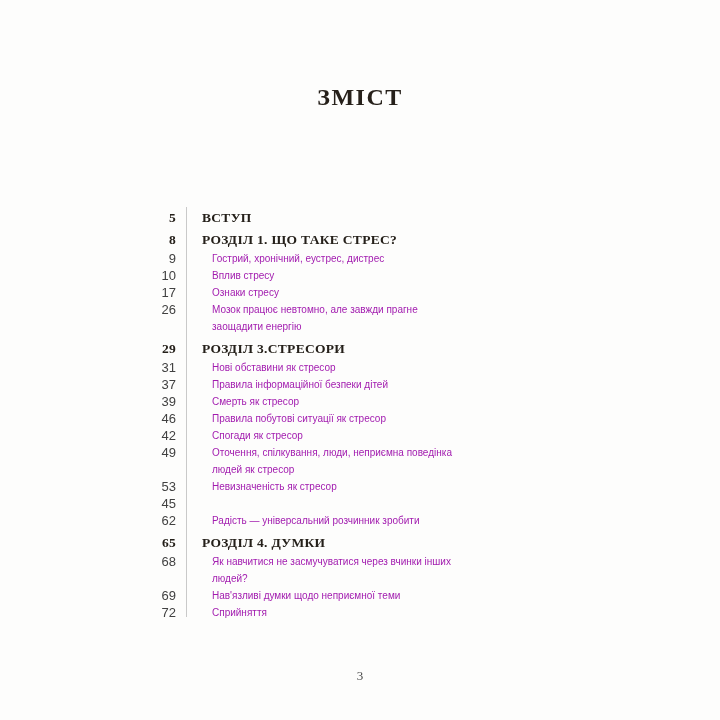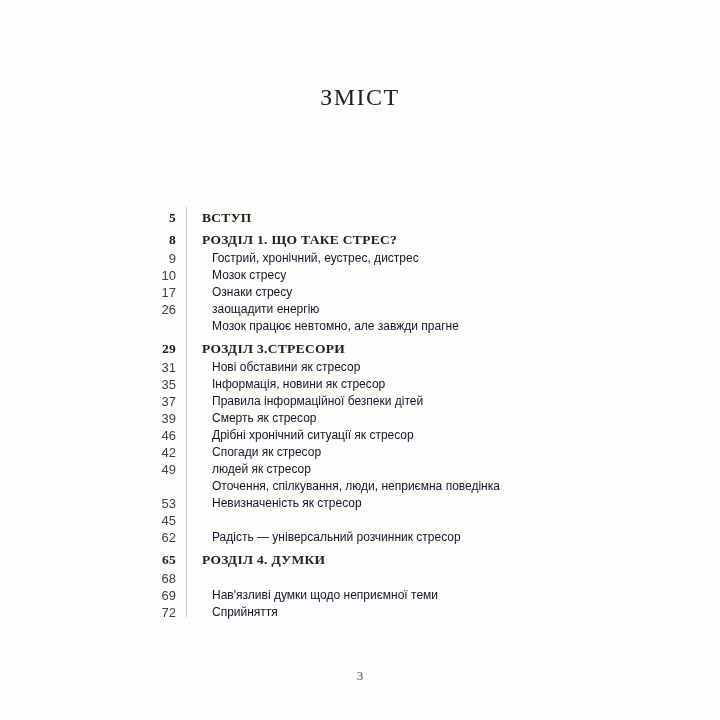--- a/index.html
+++ b/index.html
@@ -15,21 +15,21 @@
     font-family: "Liberation Sans", sans-serif;
   }
   .title {
     position: absolute;
     top: 84px;
     left: 0;
     width: 100%;
     margin: 0;
     text-align: center;
     font-family: "Liberation Serif", serif;
-    font-weight: normal;
+    font-weight: bold;
     font-size: 24px;
     letter-spacing: 1.5px;
     color: #26201a;
   }
   .toc {
     position: absolute;
     top: 204px;
     left: 136px;
     width: 430px;
   }
@@ -48,22 +48,22 @@
   }
   .row .num {
     flex: 0 0 40px;
     width: 40px;
     text-align: right;
     font-size: 13px;
     color: #414141;
   }
   .row .txt {
     margin-left: 26px;
-    font-size: 12px;
-    color: #0f172a;
+    font-size: 10px;
+    color: #a21caf;
   }
   .row.plain .txt {
     padding-left: 10px;
   }
   .row.bold {
     margin: 5px 0 2px 0;
   }
   .row.bold .num,
   .row.bold .txt {
     font-family: "Liberation Serif", serif;
@@ -106,108 +106,106 @@
         </div>
         <div class="row plain">
           <span class="num">9</span>
           <span class="txt">
             <div>Гострий, хронічний, еустрес, дистрес</div>
           </span>
         </div>
         <div class="row plain">
           <span class="num">10</span>
           <span class="txt">
-            <div>Мозок стресу</div>
+            <div>Вплив стресу</div>
           </span>
         </div>
         <div class="row plain">
           <span class="num">17</span>
           <span class="txt">
             <div>Ознаки стресу</div>
           </span>
         </div>
         <div class="row plain">
           <span class="num">26</span>
           <span class="txt">
+            <div>Мозок працює невтомно, але завжди прагне</div>
             <div>заощадити енергію</div>
-            <div>Мозок працює невтомно, але завжди прагне</div>
           </span>
         </div>
         <div class="row bold">
           <span class="num">29</span>
           <span class="txt">
             <div>РОЗДІЛ 3.СТРЕСОРИ</div>
           </span>
         </div>
         <div class="row plain">
           <span class="num">31</span>
           <span class="txt">
             <div>Нові обставини як стресор</div>
           </span>
         </div>
         <div class="row plain">
-          <span class="num">35</span>
-          <span class="txt">
-            <div>Інформація, новини як стресор</div>
-          </span>
-        </div>
-        <div class="row plain">
           <span class="num">37</span>
           <span class="txt">
             <div>Правила інформаційної безпеки дітей</div>
           </span>
         </div>
         <div class="row plain">
           <span class="num">39</span>
           <span class="txt">
             <div>Смерть як стресор</div>
           </span>
         </div>
         <div class="row plain">
           <span class="num">46</span>
           <span class="txt">
-            <div>Дрібні хронічний ситуації як стресор</div>
+            <div>Правила побутові ситуації як стресор</div>
           </span>
         </div>
         <div class="row plain">
           <span class="num">42</span>
           <span class="txt">
             <div>Спогади як стресор</div>
           </span>
         </div>
         <div class="row plain">
           <span class="num">49</span>
           <span class="txt">
+            <div>Оточення, спілкування, люди, неприємна поведінка</div>
             <div>людей як стресор</div>
-            <div>Оточення, спілкування, люди, неприємна поведінка</div>
           </span>
         </div>
         <div class="row plain">
           <span class="num">53</span>
           <span class="txt">
             <div>Невизначеність як стресор</div>
           </span>
         </div>
         <div class="row plain">
           <span class="num">45</span>
         </div>
         <div class="row plain">
           <span class="num">62</span>
           <span class="txt">
-            <div>Радість — універсальний розчинник стресор</div>
+            <div>Радість — універсальний розчинник зробити</div>
           </span>
         </div>
         <div class="row bold">
           <span class="num">65</span>
           <span class="txt">
             <div>РОЗДІЛ 4. ДУМКИ</div>
           </span>
         </div>
         <div class="row plain">
           <span class="num">68</span>
+          <span class="txt">
+            <div>Як навчитися не засмучуватися через вчинки інших</div>
+            <div>людей?</div>
+          </span>
         </div>
         <div class="row plain">
           <span class="num">69</span>
           <span class="txt">
             <div>Нав'язливі думки щодо неприємної теми</div>
           </span>
         </div>
         <div class="row plain">
           <span class="num">72</span>
           <span class="txt">

